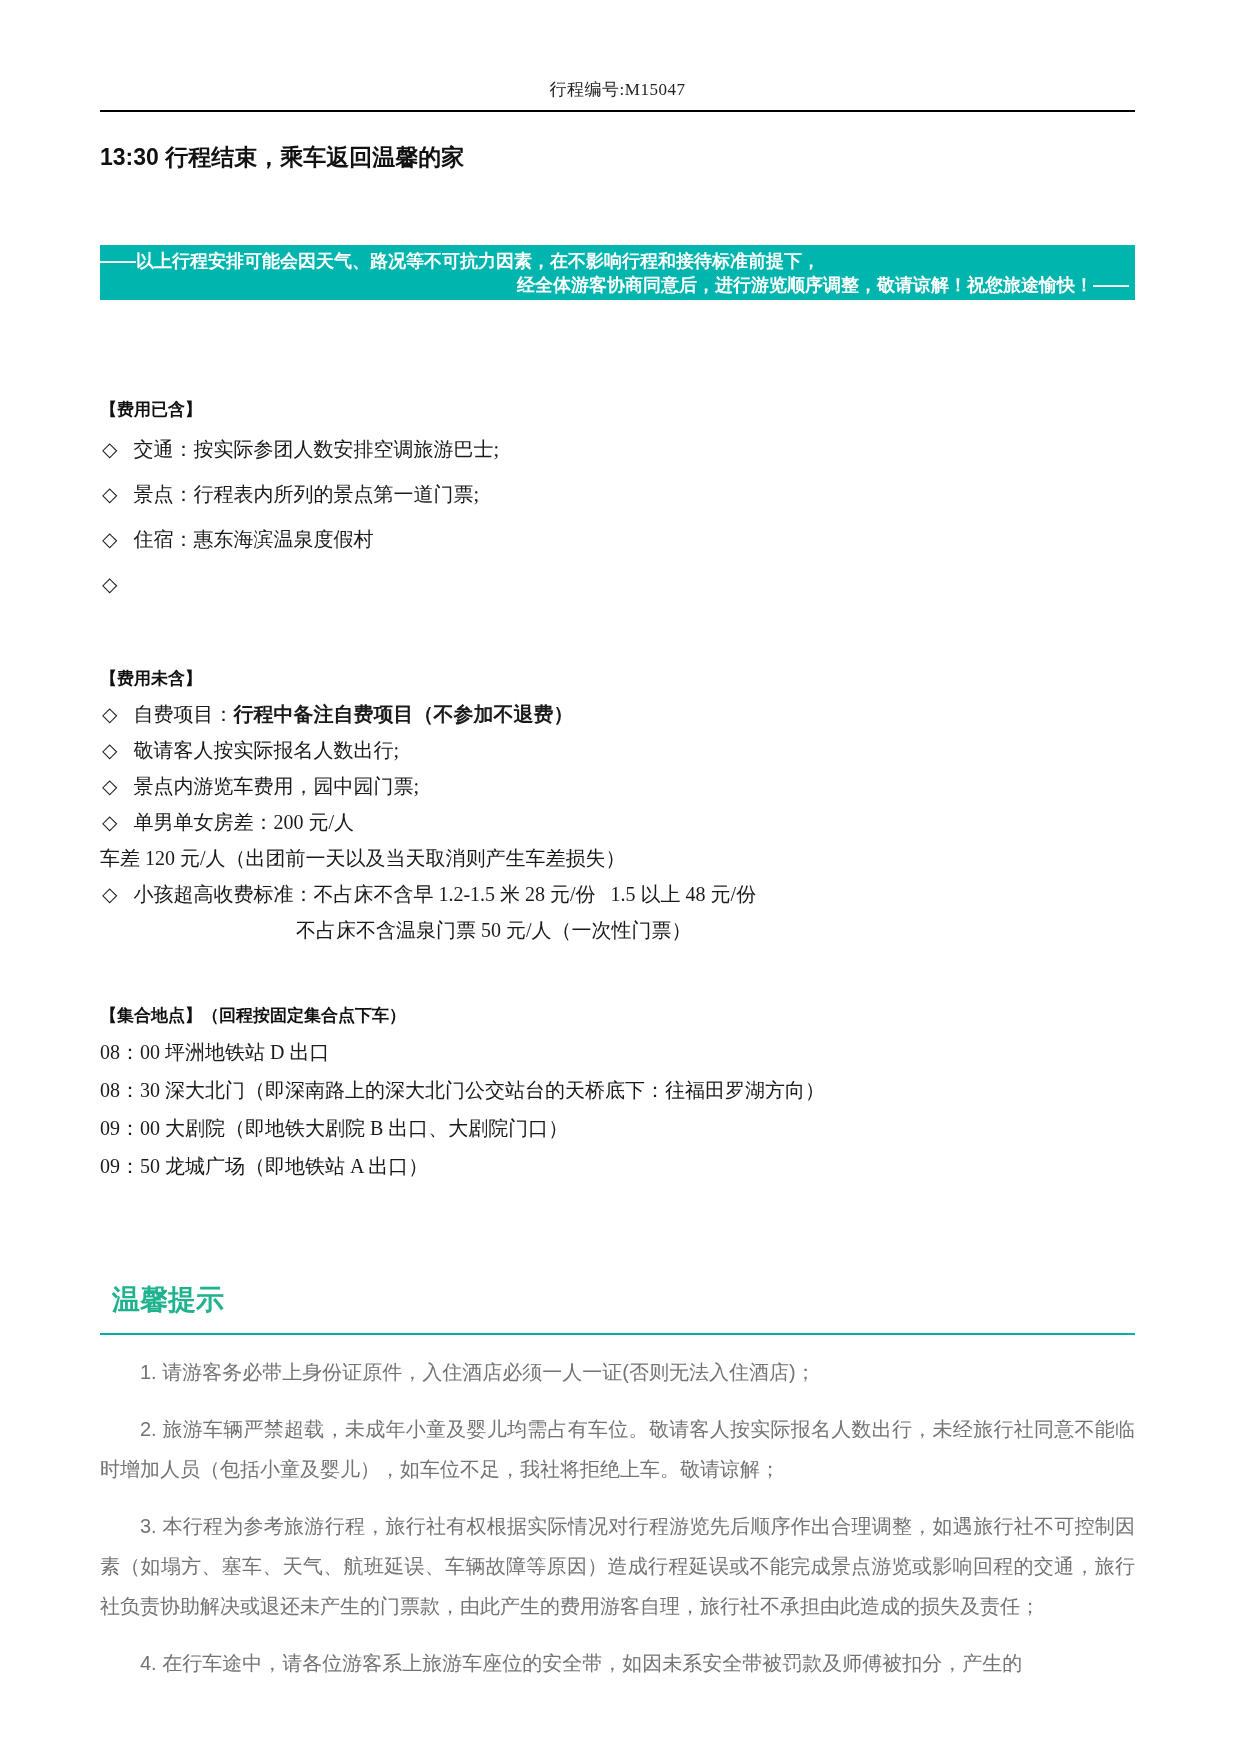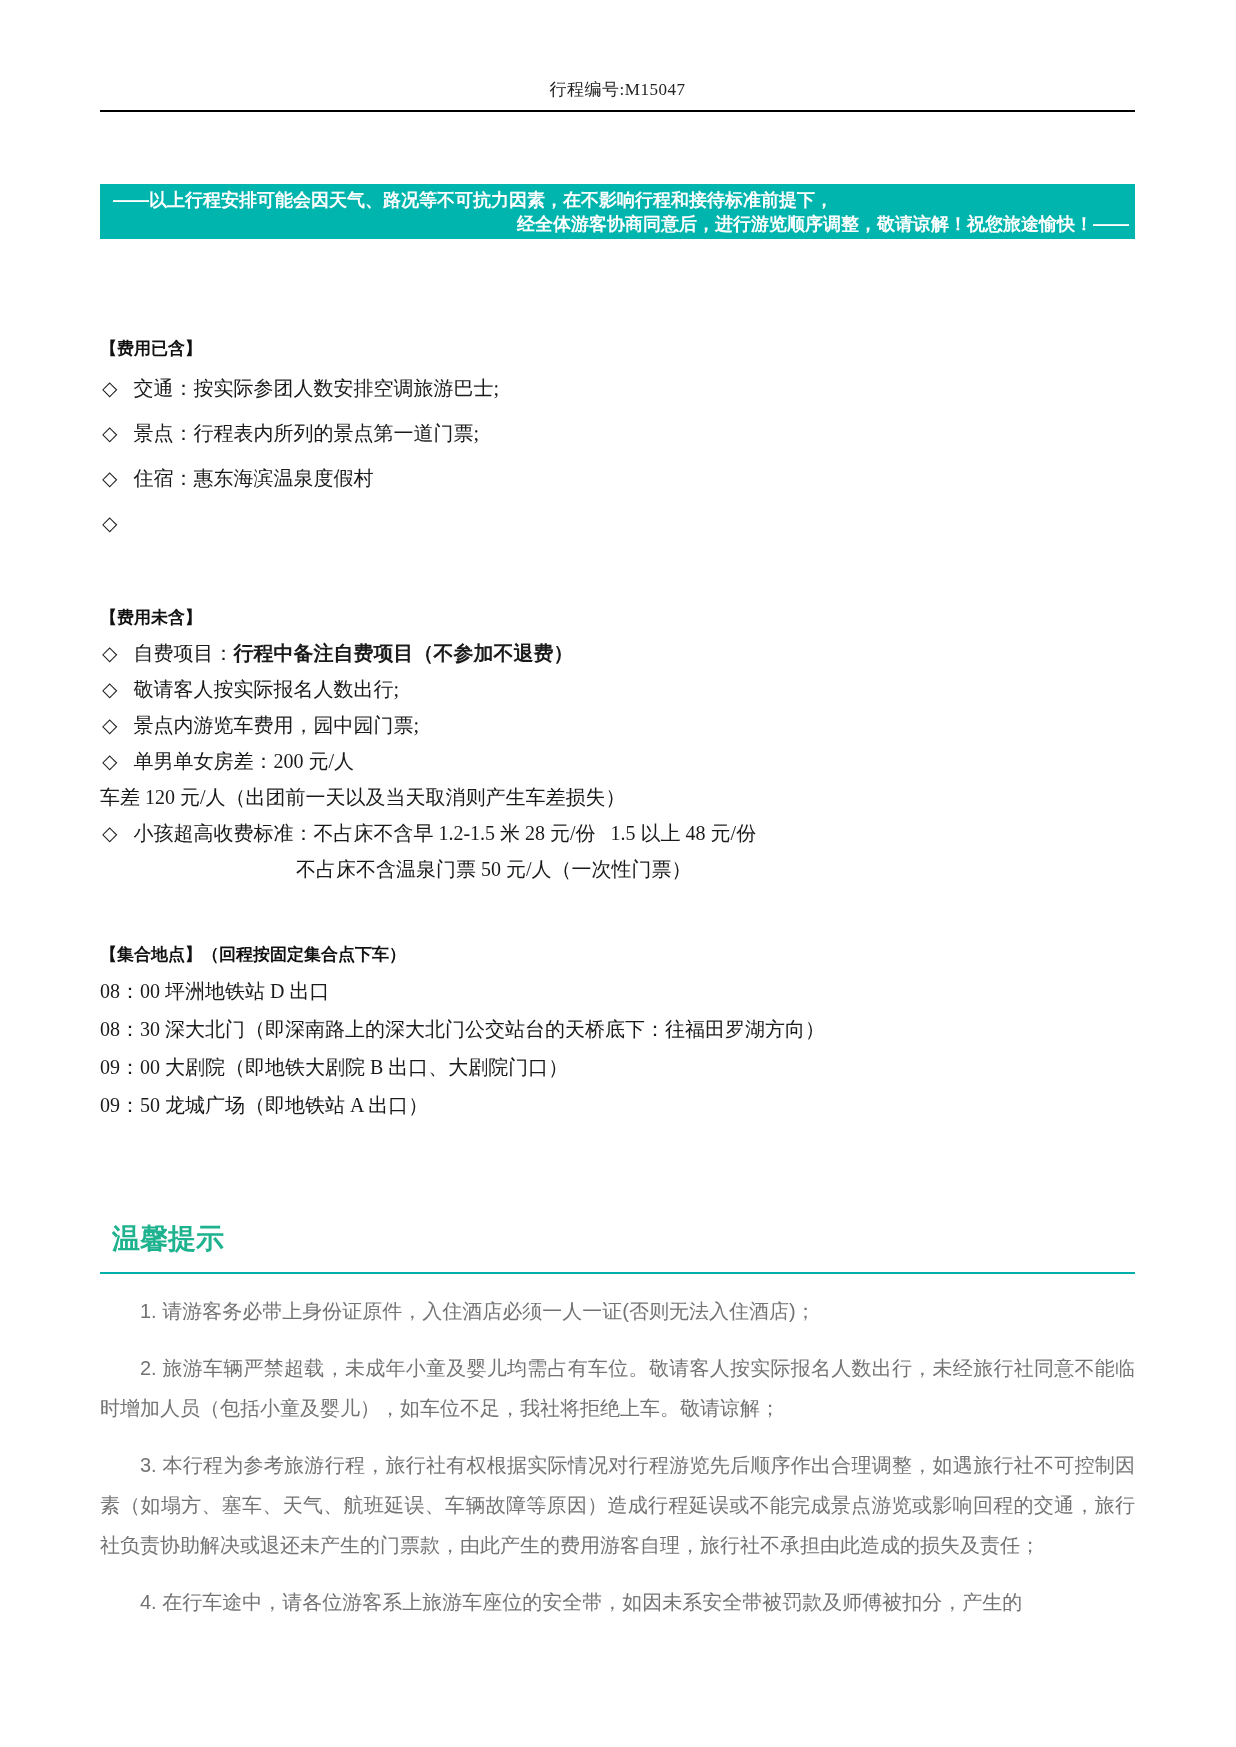--- a/index.html
+++ b/index.html
@@ -40,21 +40,21 @@
   }
   
   .banner {
     margin-top: 72px;
     background: var(--banner-bg, #00b5ae);
     color: var(--banner-text, #ffffff);
     font-family: "Liberation Sans", "DejaVu Sans", sans-serif;
     font-weight: bold;
     font-size: 18px;
     line-height: 24px;
-    padding: 4px 6px 3px 13px;
+    padding: 4px 6px 3px 0;
   }
   .banner-line2 { text-align: right; }
   
   .section { margin: 0; }
   .sec-heading {
     font-family: "Liberation Sans", "DejaVu Sans", sans-serif;
     font-weight: bold;
     font-size: 17px;
     color: #111111;
     margin: 0 0 6px 0;
@@ -108,20 +108,21 @@
 </head>
 <body>
 
 <div class="page" style="--banner-bg: #00b5ae; --banner-text: #ffffff; --notice-heading: #1fb28e; --notice-rule: #00aeaa;">
 
   <header>
     <div class="doc-number">行程编号:M15047</div>
     <hr class="header-rule">
   </header>
 
+  <h1 class="doc-title">13:30  行程结束，乘车返回温馨的家</h1>
 
   <div class="banner">
     <div class="banner-line1">——以上行程安排可能会因天气、路况等不可抗力因素，在不影响行程和接待标准前提下，</div>
     <div class="banner-line2">经全体游客协商同意后，进行游览顺序调整，敬请谅解！祝您旅途愉快！——</div>
   </div>
 
   <section class="section fee-included">
     <h2 class="sec-heading">【费用已含】</h2>
     <div class="row">
       <span class="diamond">◇</span>

